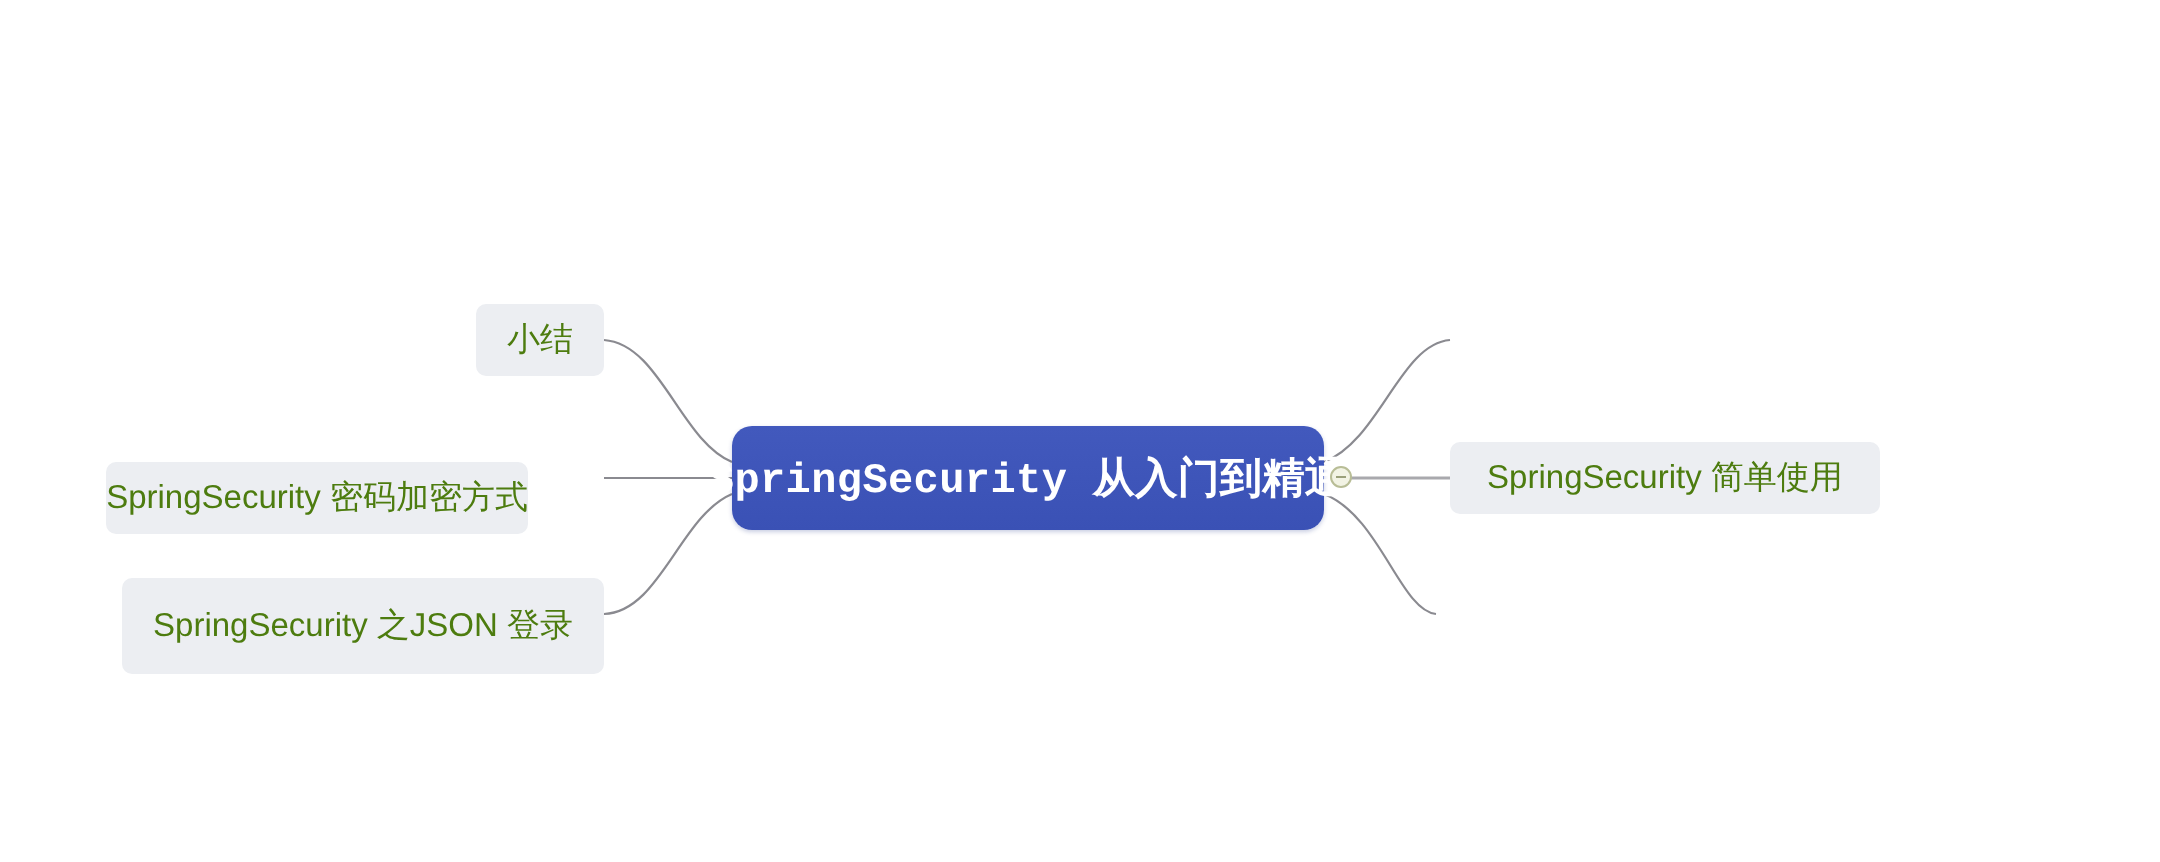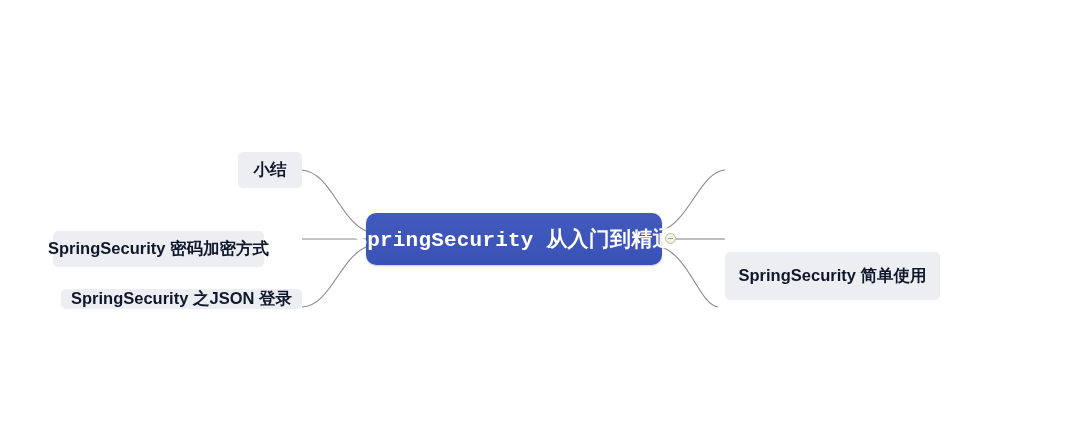--- a/index.html
+++ b/index.html
@@ -45,23 +45,23 @@
     font-size: 21px;
     font-weight: bold;
     letter-spacing: 0.2px;
     padding: 0 22px;
     box-shadow: 0 1px 2px rgba(40,60,140,0.25);
     font-family: Liberation Mono, monospace;
   }
   .node-leaf {
     background: #eceef2;
     border-radius: 5px;
-    color: #0f172a;
+    color: #4d7c0f;
     font-size: 16.5px;
-    font-weight: bold;
+    font-weight: normal;
     padding: 0 16px;
   }
   .collapse-toggle {
     position: absolute;
     width: 11px;
     height: 11px;
     border-radius: 50%;
     border: 1px solid #b8bd96;
     background: #f2f3e4;
     box-sizing: border-box;
@@ -100,23 +100,23 @@
   </div>
 
   <div class="node node-leaf" style="left:238px; top:152px; width:64px; height:36px;">
     <span>小结</span>
   </div>
 
   <div class="node node-leaf" style="left:53px; top:231px; width:211px; height:36px;">
     <span>SpringSecurity 密码加密方式</span>
   </div>
 
-  <div class="node node-leaf" style="left:61px; top:289px; width:241px; height:20px;">
+  <div class="node node-leaf" style="left:61px; top:289px; width:241px; height:48px;">
     <span>SpringSecurity 之JSON 登录</span>
   </div>
 
 
-  <div class="node node-leaf" style="left:725px; top:221px; width:215px; height:48px;margin-top:31px;">
+  <div class="node node-leaf" style="left:725px; top:221px; width:215px; height:36px;">
     <span>SpringSecurity 简单使用</span>
   </div>
 
 
 </div>
 
 </body></html>

